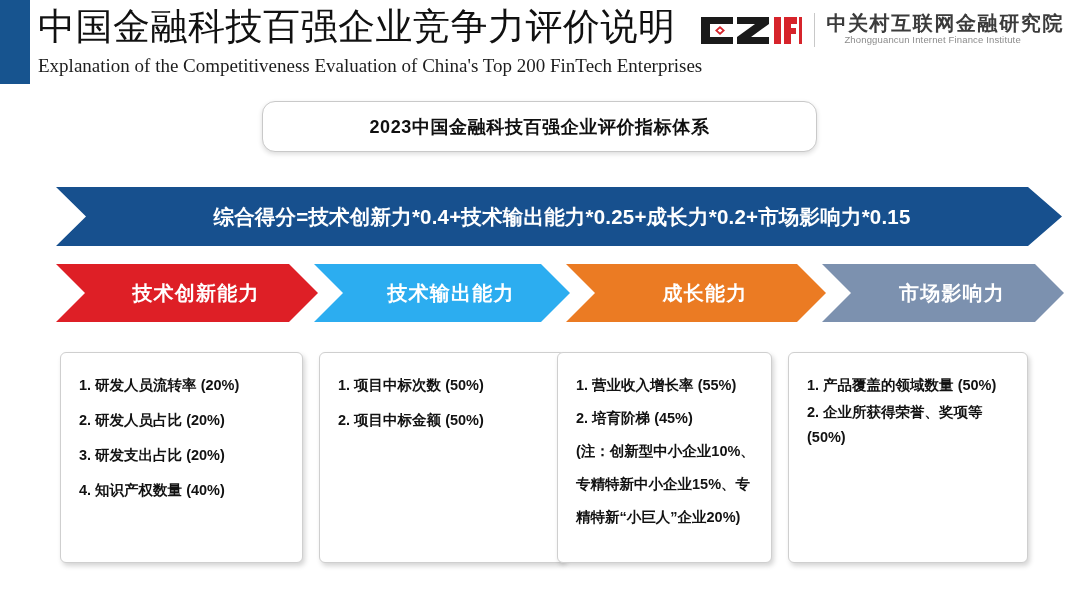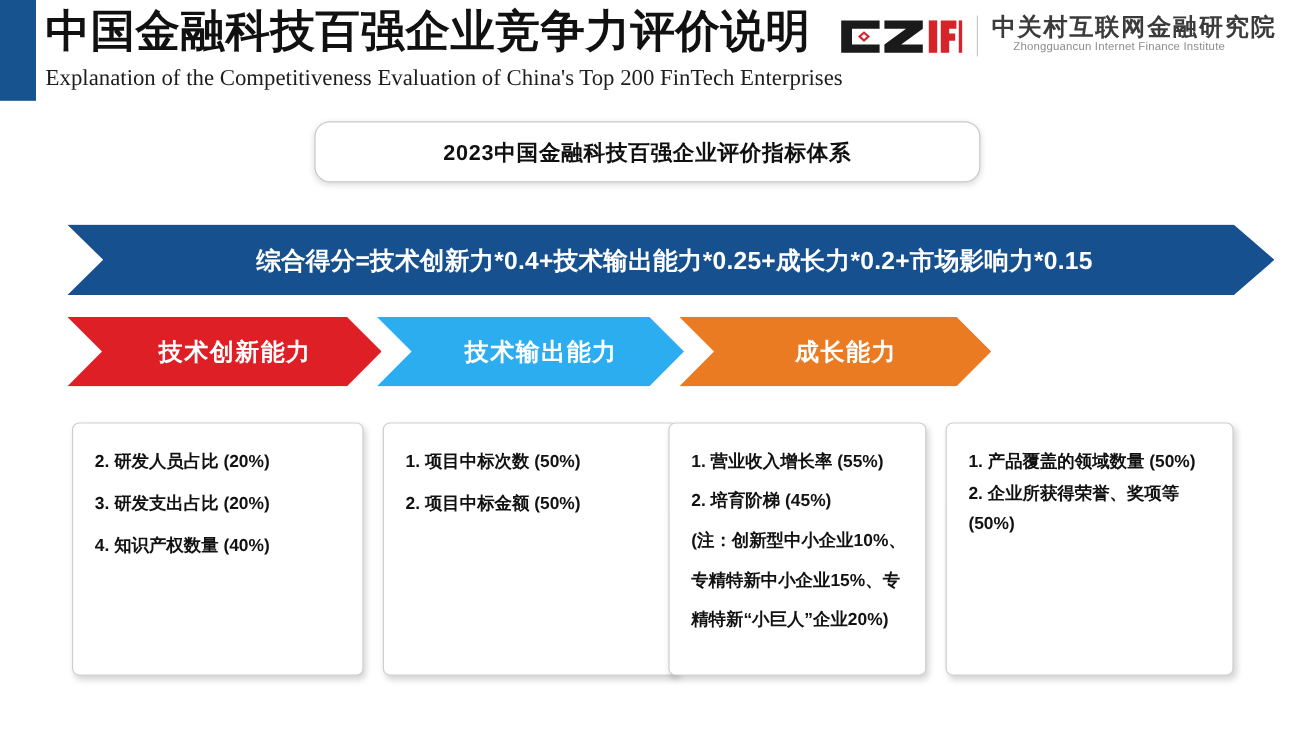--- a/index.html
+++ b/index.html
@@ -26,21 +26,21 @@
     background: #17548F;
   }
   #header-titles {
     position: absolute;
     left: 38px;
     top: 4px;
     width: 700px;
   }
   #main-title {
     font-family: "Liberation Serif", "DejaVu Serif", serif;
-    font-weight: bold;
+    font-weight: normal;
     font-size: 37px;
     line-height: 46px;
     letter-spacing: 0.5px;
     color: #111111;
     white-space: nowrap;
   }
   #sub-title {
     font-family: "Liberation Serif", "DejaVu Serif", serif;
     font-size: 19px;
     line-height: 26px;
@@ -239,23 +239,27 @@
 <div id="dimension-row">
   <div class="dimension-chevron" id="dim-0" style="background: rgb(222, 31, 38);">
     <span class="dimension-label">技术创新能力</span>
   </div>
   <div class="dimension-chevron" id="dim-1" style="background: rgb(44, 173, 240);">
     <span class="dimension-label">技术输出能力</span>
   </div>
   <div class="dimension-chevron" id="dim-2" style="background: rgb(235, 123, 35);">
     <span class="dimension-label">成长能力</span>
   </div>
+  <div class="dimension-chevron" id="dim-3" style="background: rgb(124, 145, 175);">
+    <span class="dimension-label">市场影响力</span>
+  </div>
 </div>
 
 <div class="detail-box" id="box-0">
+    <div class="detail-line">1. 研发人员流转率 (20%)</div>
     <div class="detail-line">2. 研发人员占比 (20%)</div>
     <div class="detail-line">3. 研发支出占比 (20%)</div>
     <div class="detail-line">4. 知识产权数量 (40%)</div>
   </div>
 <div class="detail-box" id="box-1">
     <div class="detail-line">1. 项目中标次数 (50%)</div>
     <div class="detail-line">2. 项目中标金额 (50%)</div>
   </div>
 <div class="detail-box" id="box-2">
     <div class="detail-line">1. 营业收入增长率 (55%)</div>

